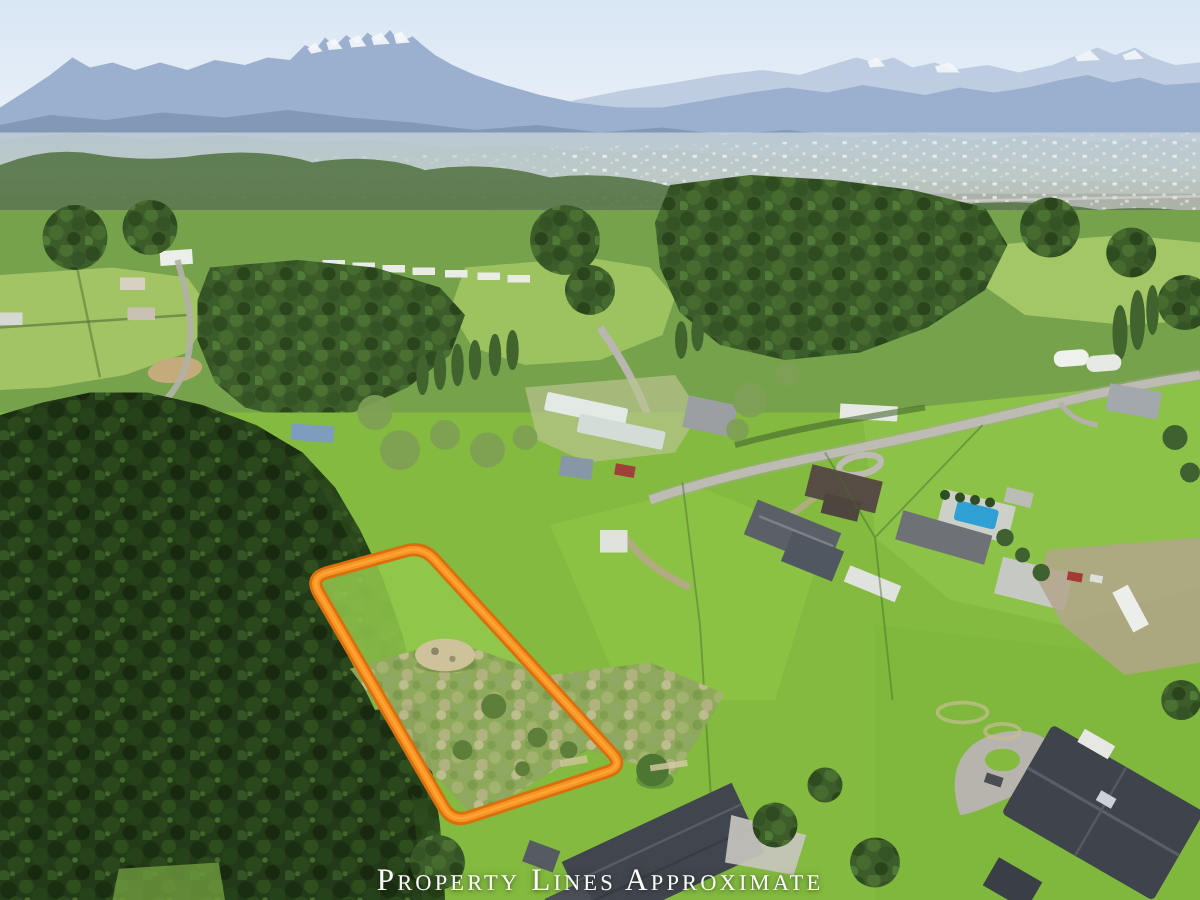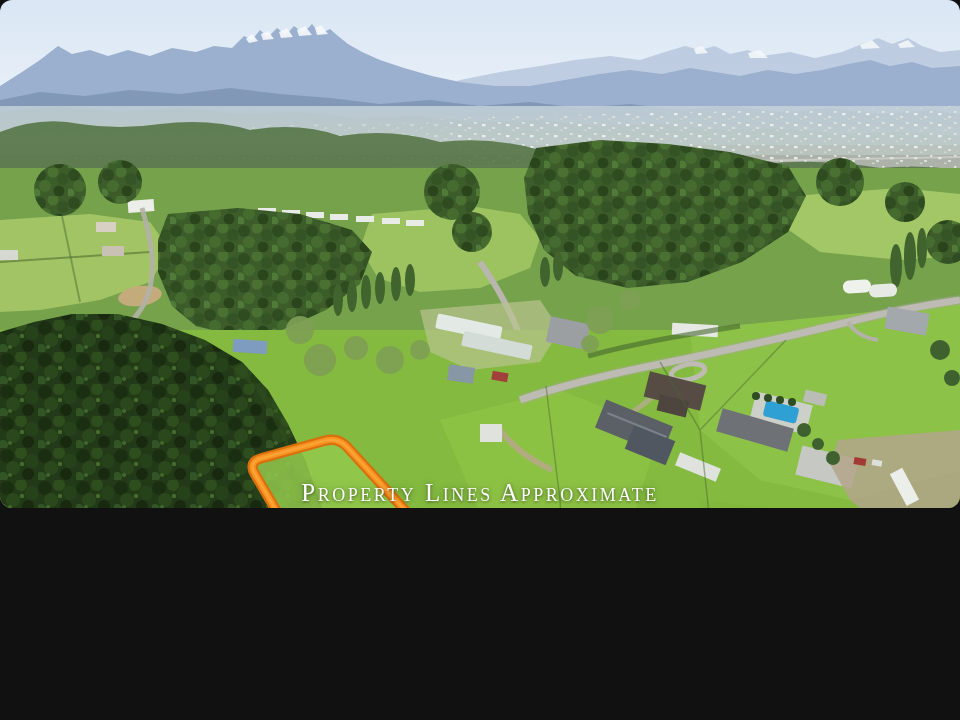--- a/index.html
+++ b/index.html
@@ -1,16 +1,16 @@
 <!DOCTYPE html>
 <html><head>
 <meta charset="utf-8">
 <style>
   html,body{margin:0;padding:0;background:#111;}
-  .stage{position:relative;width:960px;height:508px;overflow:hidden;font-family:"Liberation Sans",sans-serif;border-radius:12px;}
+  .stage{position:relative;width:960px;height:720px;overflow:hidden;font-family:"Liberation Sans",sans-serif;}
   .stage svg{display:block;}
   .caption{
     position:absolute;left:50%;bottom:1px;transform:translateX(-50%);
     white-space:nowrap;color:#fdfdfd;
     font-family:"Liberation Serif",serif;
     font-variant-caps:small-caps;font-variant:small-caps;
     font-size:25px;letter-spacing:2.5px;font-weight:500;
     text-shadow:0 1px 3px rgba(20,30,10,.55), 0 0 8px rgba(0,0,0,.25);
   }
 </style>

